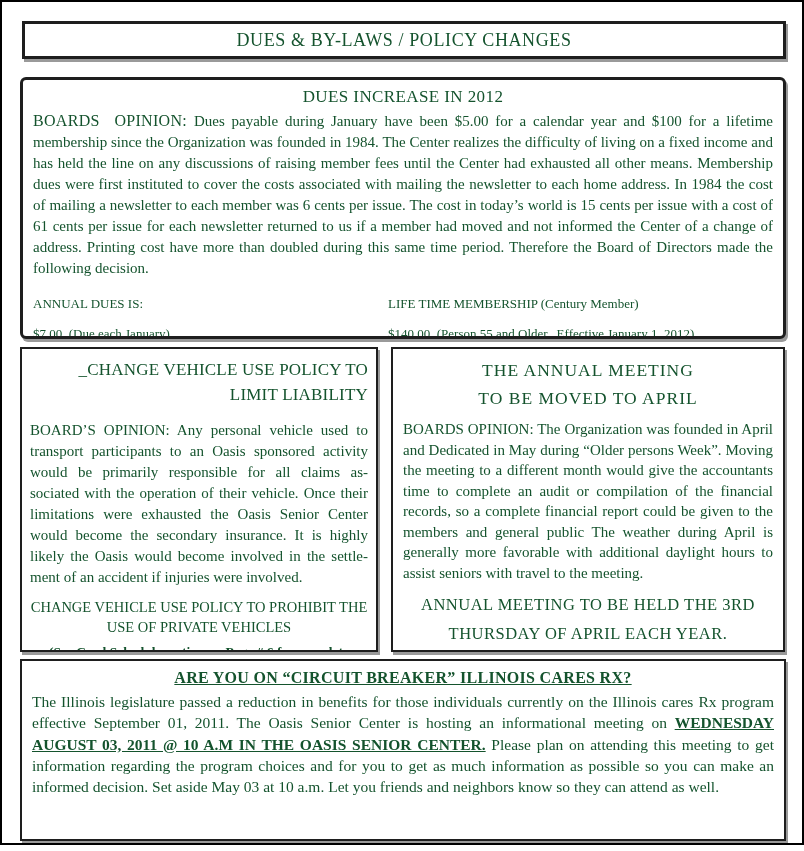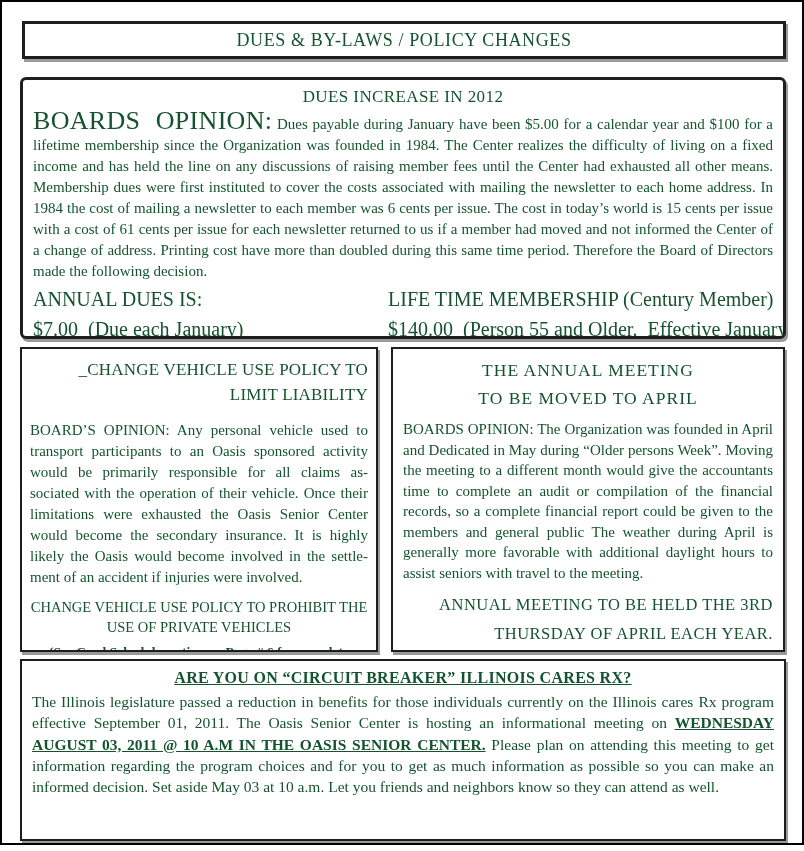--- a/index.html
+++ b/index.html
@@ -26,38 +26,38 @@
     left:20px; top:19px; width:764px; height:38px;
     border-width:3px;
     display:flex; align-items:center; justify-content:center;
   }
   .header-title { font-size:18px; letter-spacing:0.6px; }
 
   
   .dues-box { left:18px; top:75px; width:766px; height:262px; border-width:3px; padding:7px 10px;border-radius:6px; }
   .dues-title { text-align:center; font-size:17px; letter-spacing:0.4px; }
   .dues-para { margin-top:3px; text-align:justify; font-size:15px; line-height:21px; }
-  .opinion-lead { font-size:26px; letter-spacing:0.3px; }
-  .dues-grid { display:flex; margin-top:2px; font-size:20px; line-height:30px; }
+  .opinion-lead { font-size:16px; letter-spacing:0.3px; }
+  .dues-grid { display:flex; margin-top:10px; font-size:13px; line-height:30px; }
   .dues-col-left { width:355px; flex:none; }
   .dues-col-right { flex:1; }
   .dues-grid div div { white-space:nowrap; }
 
   
   .vehicle-box { left:18px; top:345px; width:358px; height:305px; padding:6px 8px; }
   .vehicle-title { margin-top:2px; text-align:right; font-size:17px; line-height:25px; letter-spacing:0.2px; }
   .vehicle-para { margin-top:13px; text-align:justify; font-size:15px; line-height:21px; }
   .vehicle-subhead { margin-top:9px; text-align:center; font-size:14.5px; line-height:20px; }
   .vehicle-note { margin-top:7px; text-align:center; font-size:13.5px; font-weight:bold; }
 
   
   .meeting-box { left:389px; top:345px; width:394px; height:305px; padding:5px 10px; }
   .meeting-title { text-align:center; font-size:17.5px; line-height:28px; letter-spacing:1px; margin-top:2px; }
   .meeting-para { margin-top:7px; text-align:justify; font-size:15px; line-height:20.5px;font-family:Liberation Serif, serif; }
-  .meeting-statement { margin-top:7px; text-align:right; font-size:16.5px; line-height:29px; letter-spacing:0.5px; }
+  .meeting-statement { margin-top:7px; text-align:center; font-size:16.5px; line-height:29px; letter-spacing:0.5px; }
 
   
   .rx-box { left:18px; top:657px; width:766px; height:182px; padding:6px 10px; }
   .rx-title { text-align:center; font-size:16px; line-height:21px; font-weight:bold; text-decoration:underline; letter-spacing:0.3px; }
   .rx-para { margin-top:3px; text-align:justify; font-size:15.5px; line-height:21.3px; }
   .rx-highlight { font-weight:bold; text-decoration:underline; }
 </style>
 </head>
 <body>
 

